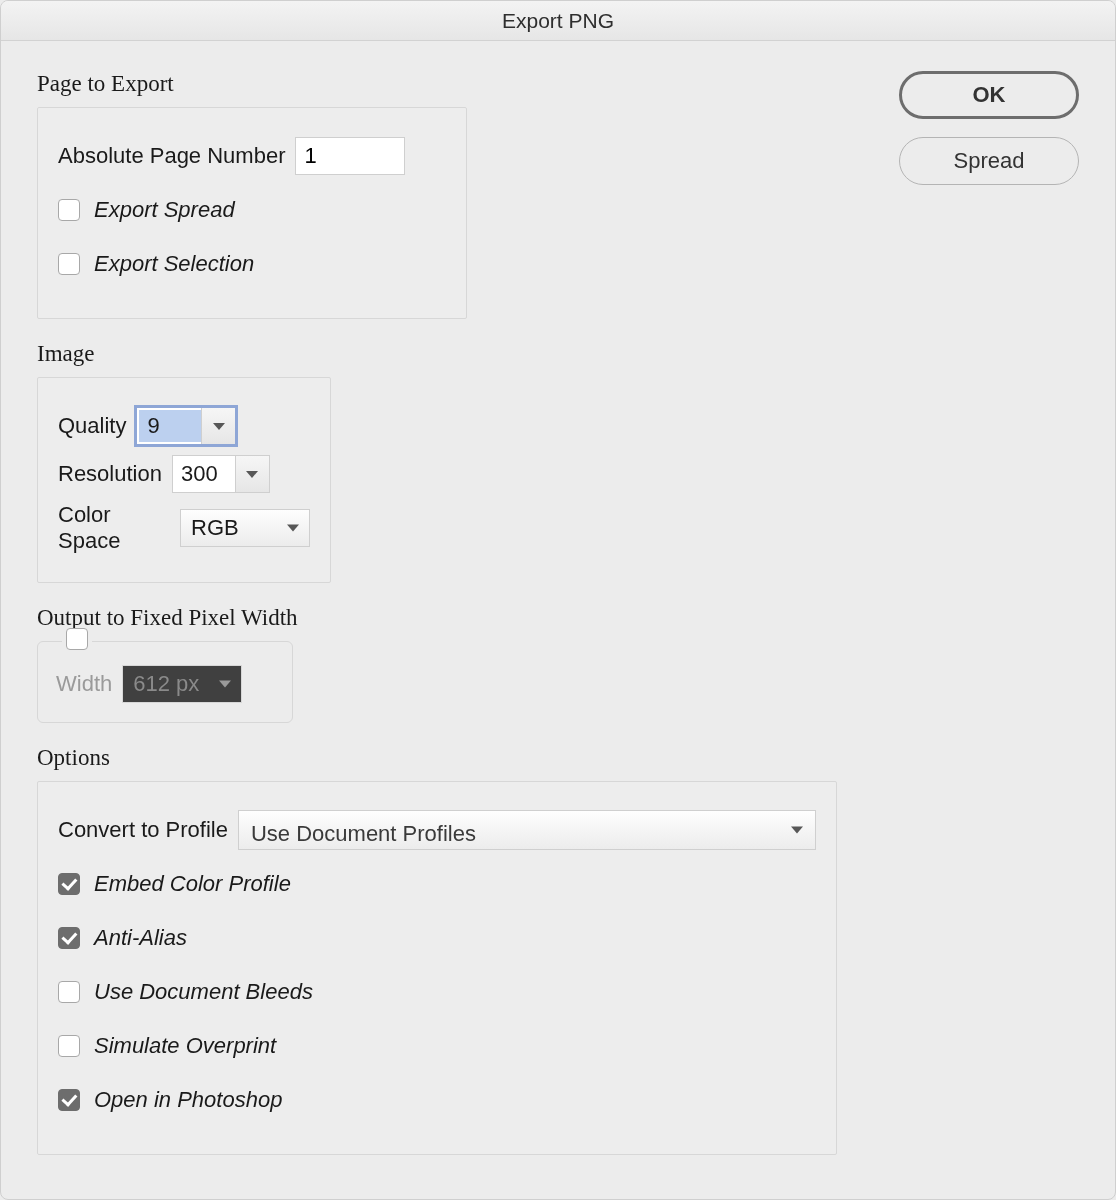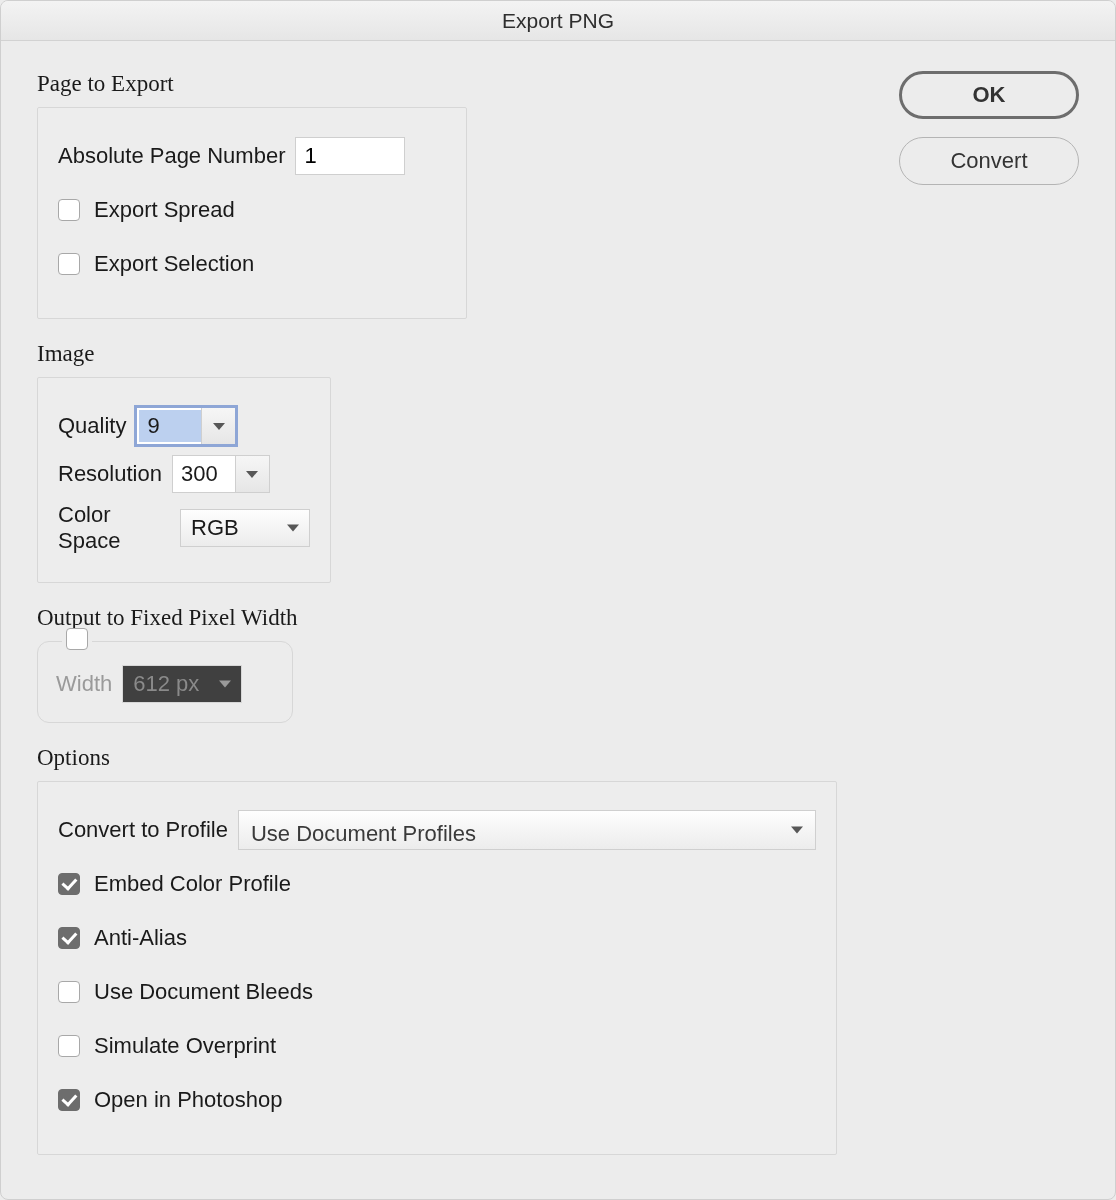--- a/index.html
+++ b/index.html
@@ -173,21 +173,21 @@
     color: #8a8a8a;
     border-color: #d7d7d7;
   }
   .select.disabled .sel-caret { border-top-color: #9a9a9a; }
   .field-label.disabled { color: #9a9a9a; }
 
   .fixed-width-wrap {
     position: relative;
     margin-top: 8px;
     border: 1px solid #d7d7d7;
-    border-radius: 12px;
+    border-radius: 6px;
     padding: 22px 18px 18px 18px;
     width: 256px;
   }
   .fixed-width-wrap .top-checkbox {
     position: absolute;
     top: -14px; left: 24px;
     background: #ececec;
     padding: 0 4px;
   }
   .wide-select {
@@ -203,38 +203,38 @@
     color: #3a3a3a;
   }
   .wide-select .sel-caret {
     position: absolute; right: 12px; top: 50%;
     transform: translateY(-50%);
     width: 0; height: 0;
     border-left: 6px solid transparent;
     border-right: 6px solid transparent;
     border-top: 7px solid #575757;
   }
-  .check-row { gap: 14px; margin: 14px 0; }
+  .check-row { gap: 14px; margin: 14px 0; font-style: italic; }
 </style>
 </head>
 <body>
 
 <div class="window">
   <div class="titlebar">
     <span>Export PNG</span>
   </div>
 
   <div class="body">
 
     <div class="buttons-col">
       <div class="pill-btn primary">
         <span>OK</span>
       </div>
       <div class="pill-btn">
-        <span>Convert</span>
+        <span>Spread</span>
       </div>
     </div>
 
     <div class="content-col">
 
       <div class="section-label">Page to Export</div>
       <div class="panel" style="width:430px;">
         <div class="row">
           <span class="field-label">Absolute Page Number</span>
           <input class="textfield" style="width: 110px;" value="1">

